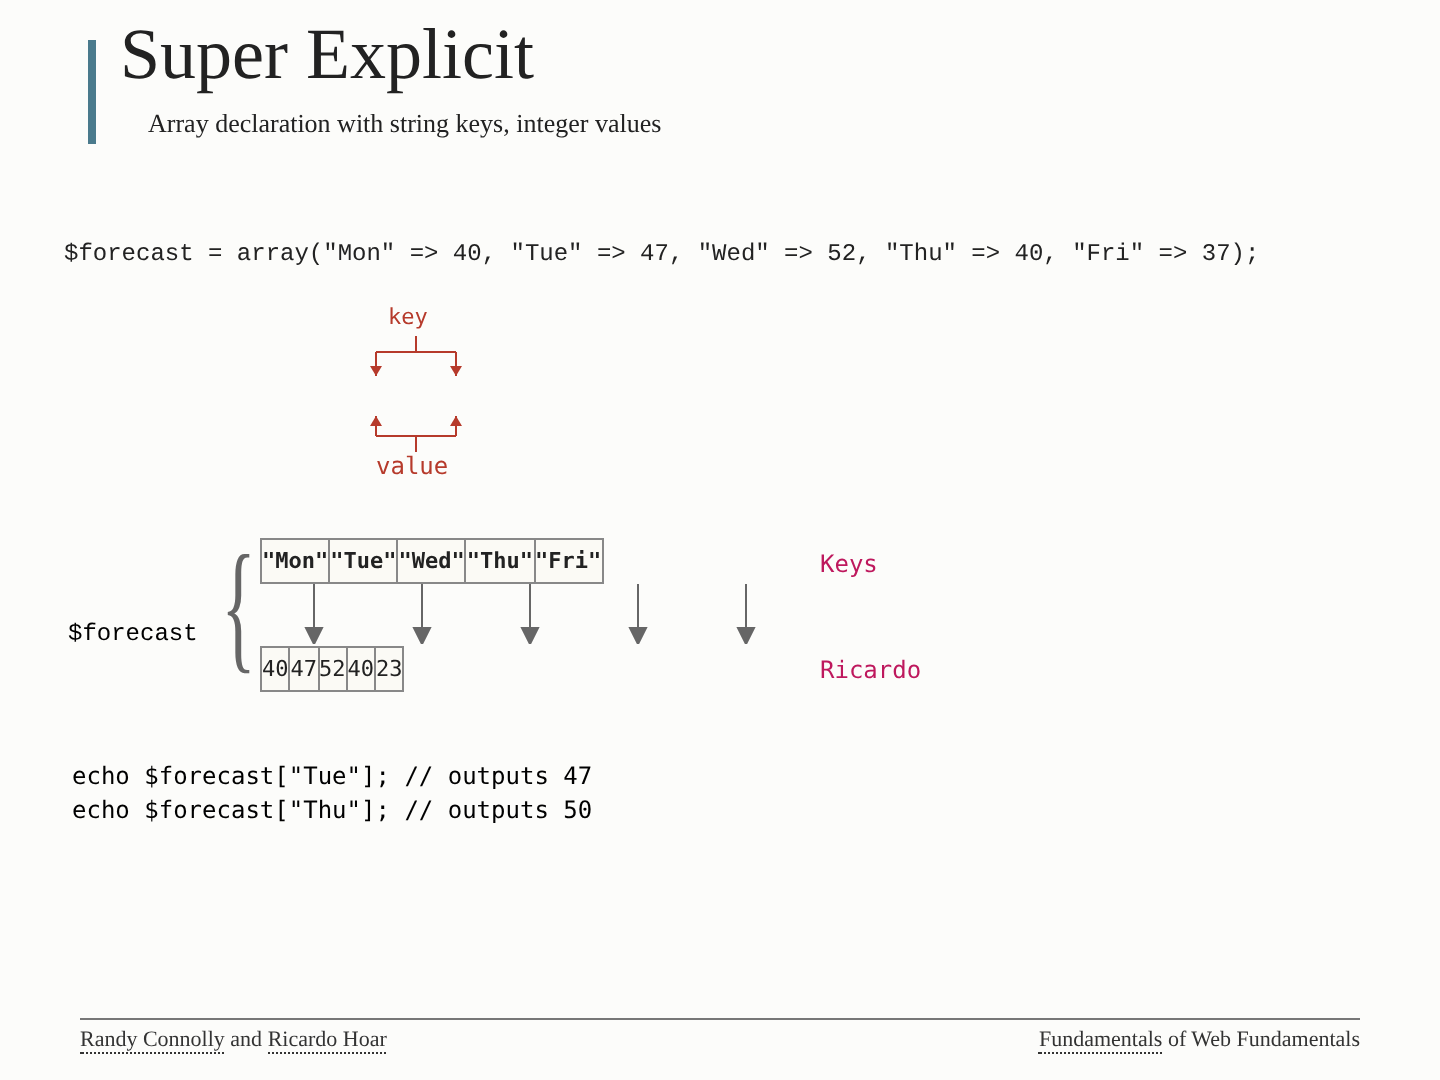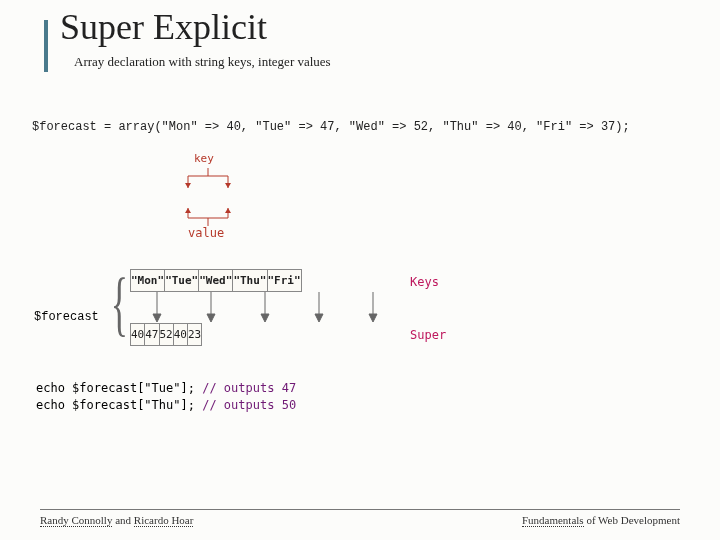--- a/index.html
+++ b/index.html
@@ -133,21 +133,21 @@
   }
 
   .echo-block {
     position: absolute;
     left: 36px;
     top: 380px;
     font-family: Consolas, monospace;
     font-size: 12px;
     line-height: 1.4;
   }
-  .comment { color: #701a75; }
+  .comment { color: #000000; }
 
   .footer {
     position: absolute;
     bottom: 14px;
     left: 40px;
     right: 40px;
     font-size: 11px;
     font-family: 'Times New Roman', serif;
     color: #333;
   }
@@ -231,30 +231,30 @@
       <tbody>
           <tr>
         <td>40</td>
         <td>47</td>
         <td>52</td>
         <td>40</td>
         <td>23</td>
       </tr>
     </tbody>
       </table>
-    <div class="side-label values">Super</div>
+    <div class="side-label values">Ricardo</div>
   </div>
 
   <div class="echo-block">
     <div><span>echo $forecast["Tue"];</span>  <span class="comment">// outputs 47</span></div>
     <div><span>echo $forecast["Thu"];</span>  <span class="comment">// outputs 50</span></div>
   </div>
 
   <div class="footer">
     <div class="footer-line"></div>
     <span class="footer-left">
       <span class="dotted">Randy Connolly</span><span> and </span><span class="dotted">Ricardo Hoar</span>
     </span>
     <span class="footer-right">
-      <span class="dotted">Fundamentals</span><span> of Web Development</span>
+      <span class="dotted">Fundamentals</span><span> of Web Fundamentals</span>
     </span>
   </div>
 </div>
 
 </body></html>

